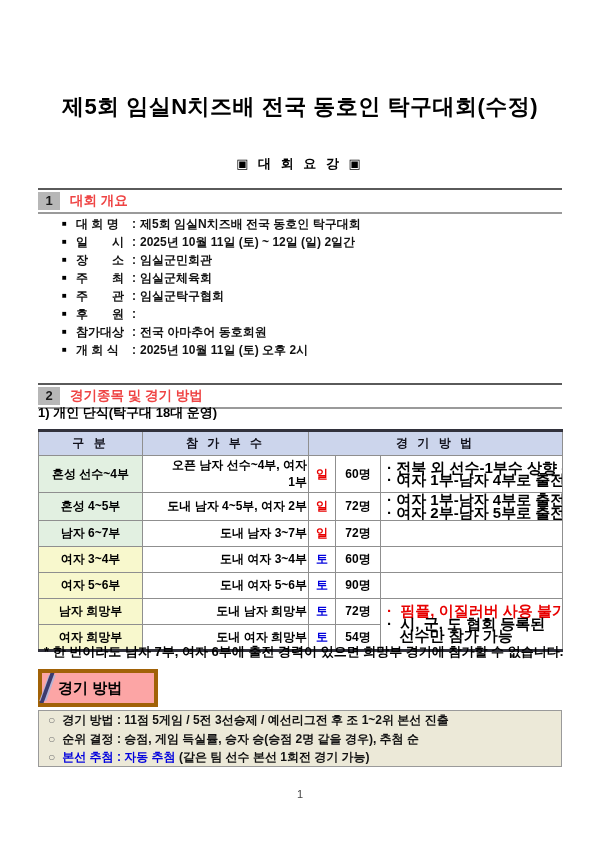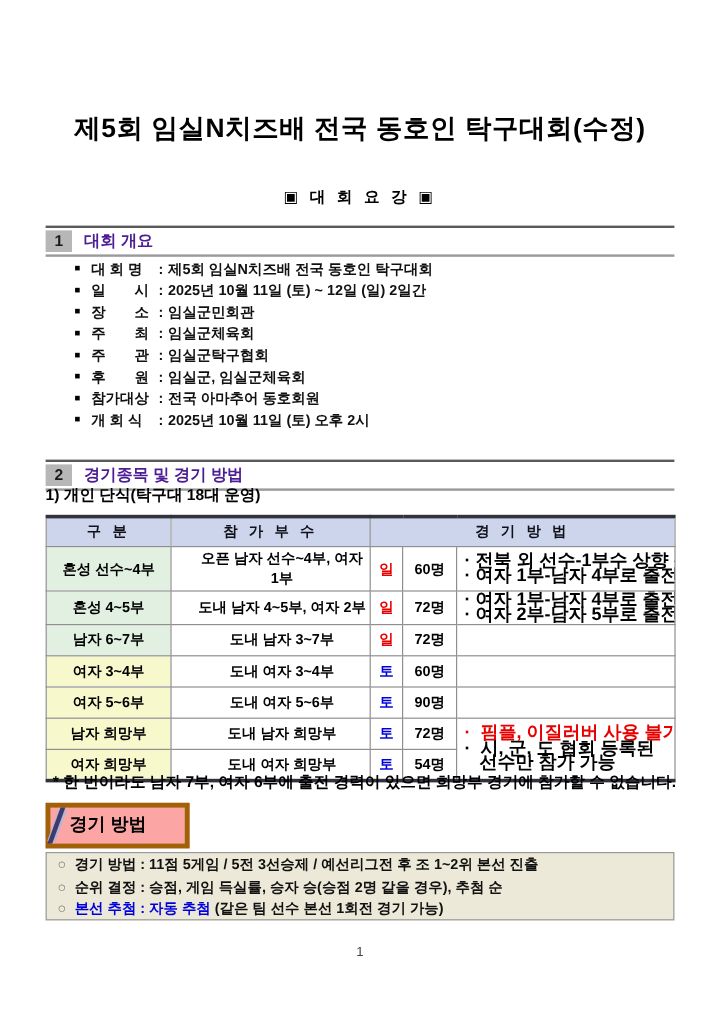--- a/index.html
+++ b/index.html
@@ -25,21 +25,21 @@
   .section-bar{
     position:absolute;left:38px;width:524px;height:22px;
     border-top:2px solid #5a5a5a;border-bottom:2px solid #9a9a9a;
     display:flex;align-items:center;
   }
   .section-bar .num{
     width:22px;height:18px;margin-top:0px;
     background:#b7b7b7;color:#1a1a1a;
     text-align:center;font-size:13px;line-height:18px;
   }
-  .section-bar .sec-title{margin-left:10px;font-size:13.5px;color:#4c1d95;}
+  .section-bar .sec-title{margin-left:10px;font-size:13.5px;color:#ef4444;}
   
   .ov-list{position:absolute;left:62px;top:215px;width:500px;font-size:12px;}
   .ov-row{display:flex;height:18px;line-height:18px;align-items:center;}
   .ov-row .sq{font-size:8px;width:14px;color:#000;}
   .ov-row .lbl{white-space:pre;width:52px;}
   .ov-row .sep{width:12px;text-align:center;}
   .ov-row .val{white-space:pre;}
   
   .subheading{position:absolute;left:38px;top:404px;font-size:13px;color:#000;}
   
@@ -50,21 +50,21 @@
   }
   table.main td,table.main th{
     border:1px solid #8f8f8f;overflow:hidden;
   }
   table.main tr{height:26px;border-radius:10px;}
   table.main tr.hdr{height:25px;}
   .hdr th{background:#ccd5ec;font-size:12px;letter-spacing:3px;color:#10101a;}
   td.div-cell{text-align:center;}
   td.green{background:#e2f0e1;}
   td.yellow{background:#f8f8cd;}
-  td.entry-cell{padding-left:20px;text-align:center;background:#fff;}
+  td.entry-cell{padding-left:20px;text-align:right;background:#fff;}
   td.day-cell{text-align:center;background:#fff;}
   td.cnt-cell{text-align:center;background:#fff;}
   td.notes-cell{padding-left:6px;font-size:15px;line-height:12.5px;background:#fff;}
   .red{color:#e80000;}
   .blue{color:#0000dd;}
   table.main{border-top:3px solid #32323c;border-bottom:3px solid #32323c;}
   .note-line{white-space:pre;}
   
   .footnote{position:absolute;left:44px;top:643px;font-size:13px;color:#000;}
   
@@ -137,21 +137,20 @@
     <div class="ov-row">
       <span class="sq">■</span>
       <span class="lbl">주　　관</span>
       <span class="sep">:</span>
       <span class="val">임실군탁구협회</span>
     </div>
     <div class="ov-row">
       <span class="sq">■</span>
       <span class="lbl">후　　원</span>
       <span class="sep">:</span>
-      <span class="val">임실군, 임실군체육회</span>
     </div>
     <div class="ov-row">
       <span class="sq">■</span>
       <span class="lbl">참가대상</span>
       <span class="sep">:</span>
       <span class="val">전국 아마추어 동호회원</span>
     </div>
     <div class="ov-row">
       <span class="sq">■</span>
       <span class="lbl">개 회 식</span>

